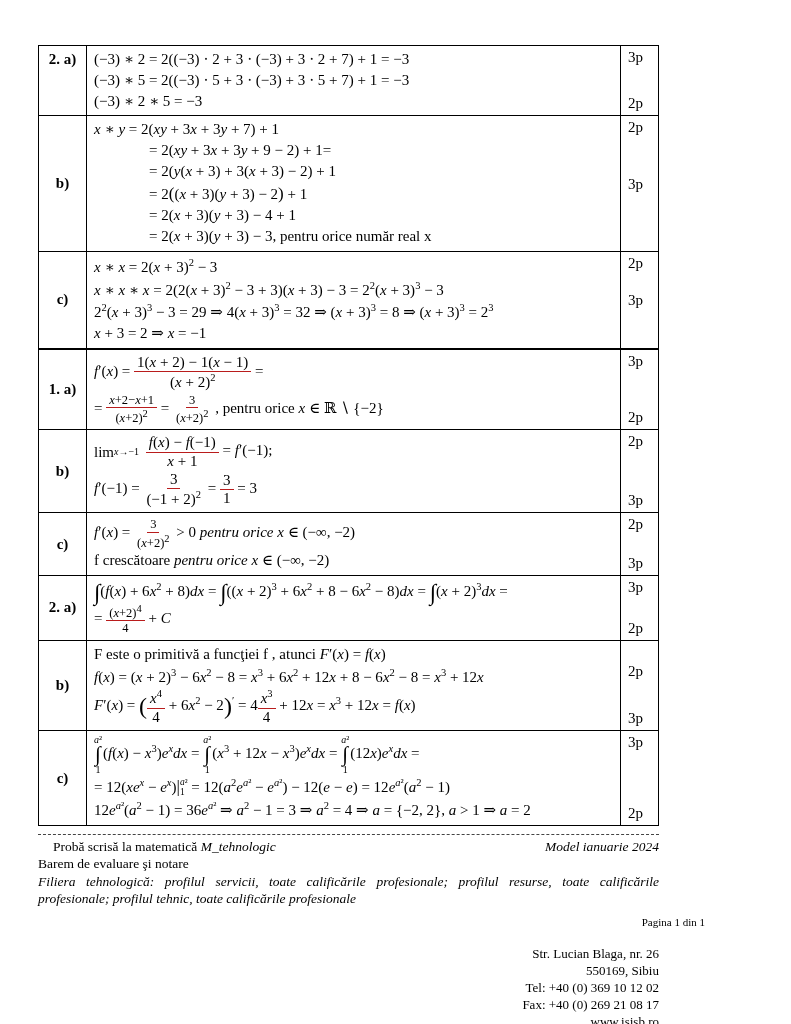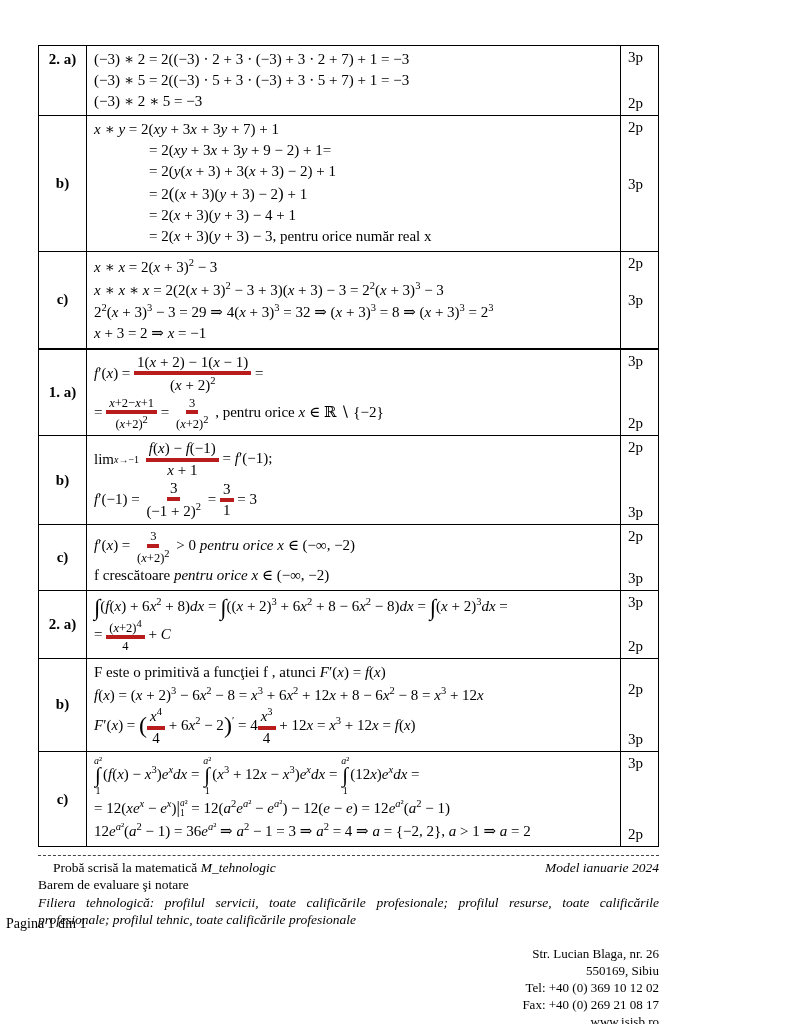--- a/index.html
+++ b/index.html
@@ -19,21 +19,21 @@
   .pt-top { top:3px; }  .pt-bot { bottom:3px; }
   .pt-m60 { top:60px; } .pt-m40 { top:40px; } .pt-m22 { top:22px; }
 
   .ml { line-height:1.32; min-height:19px; margin:1px 0; }
   .ml .ind, .ind { padding-left:55px; }
   i { font-style:italic; }
   sup { font-size:10.5px; }
 
   .fr { display:inline-flex; flex-direction:column; align-items:center;
         vertical-align:middle; text-align:center; line-height:1.15; }
-  .fr .nu { border-bottom:4px solid #b91c1c; padding:0 3px; display:block; }
+  .fr .nu { border-bottom:1px solid #b91c1c; padding:0 3px; display:block; }
   .fr .de { padding:0 3px; display:block; }
   .fr.sm { font-size:12.5px;align-items:center; }
 
   .lim { display:inline-flex; flex-direction:row; align-items:center;
          vertical-align:middle; line-height:1; margin-right:3px; }
   .lim .limbot { font-size:10px; }
 
   .int { font-size:23px; line-height:0; vertical-align:-4px; }
   .intl { display:inline-flex; flex-direction:column; align-items:center;
           vertical-align:middle; line-height:1; margin-right:1px; }
@@ -47,22 +47,22 @@
   .bigp { font-size:24px; vertical-align:middle; font-weight:400; }
 
   .subj { display:flex; justify-content:space-between; font-weight:bold;
           font-size:15.5px; margin:16px 0 12px 8px; }
 
   .footer { margin-top:8px; font-size:13.5px; line-height:1.28; }
   .dashline { border-top:1px dashed #444; margin-bottom:3px; }
   .f-row { display:flex; justify-content:space-between;margin-left:15px; }
   .filiera { display:block; text-align:justify; font-style:italic; }
 
-  .pagina { position:absolute; top:916px; left:6px; right:0; text-align:left;
-            font-size:14px; }
+  .pagina { position:absolute; top:916px; left:6px; right:0; text-align:right;
+            font-size:11px; }
   .address { position:absolute; top:946px; right:46px; text-align:right;
              font-size:13px; line-height:1.3; }
 </style>
 </head>
 <body>
 
 <div class="page">
 
   <table class="barem">
     <tbody>

